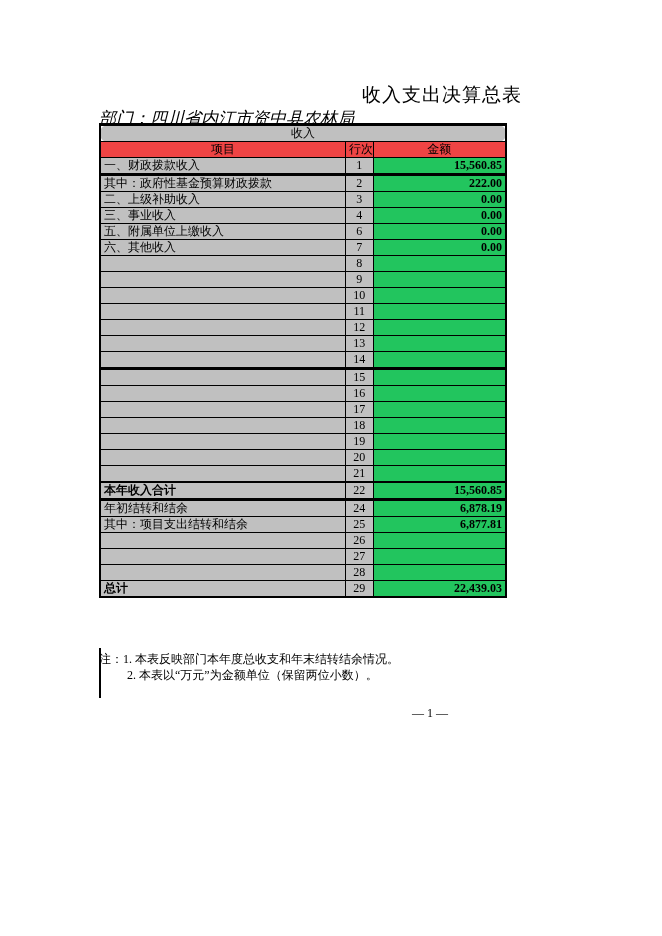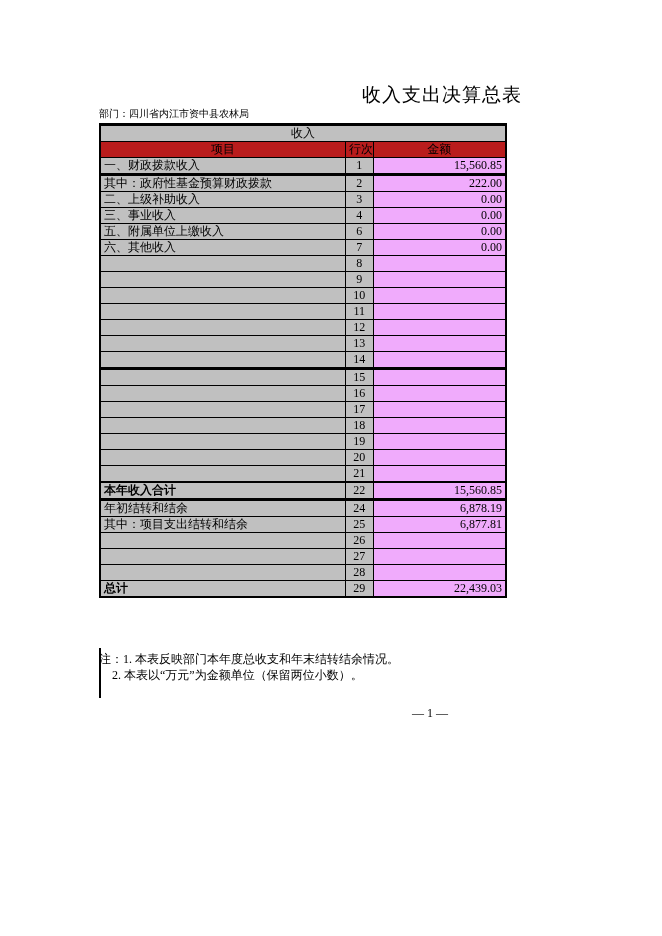--- a/index.html
+++ b/index.html
@@ -3,41 +3,41 @@
 <meta charset="utf-8">
 <style>
   * { margin:0; padding:0; box-sizing:border-box; }
   html,body { width:662px; height:936px; background:#ffffff; position:relative;
               font-family:"Liberation Serif","DejaVu Serif",serif; color:#000; }
   .page { position:absolute; left:0; top:0; width:662px; height:820px; background:#fff;margin-left:37px; }
 
   .doc-title { position:absolute; left:405px; top:82px; transform:translateX(-50%);
                font-size:19px; letter-spacing:1px; white-space:nowrap; }
 
-  .dept-line { position:absolute; left:62px; top:107px; font-size:10px; white-space:nowrap; }
+  .dept-line { position:absolute; left:62px; top:107px; font-size:17px; white-space:nowrap;font-style:italic; }
 
   table.fin { position:absolute; left:62px; top:123px; width:406px;
               border-collapse:collapse; table-layout:fixed;
               border:2px solid #000; border-top-width:3px; }
   table.fin td { border:1px solid #000; height:15.4px; line-height:15px;
                  font-size:12px; padding:0 3px; overflow:hidden; white-space:nowrap; }
   td.c-item   { background:#c0c0c0; text-align:left; }
   td.c-line   { background:#c0c0c0; text-align:center; }
-  td.c-amount { background:#f0abfc; text-align:right; }
-  tr.section-row td { background:#c0c0c0; text-align:center; }
-  tr.head-row td    { background:#b91c1c; text-align:center; }
+  td.c-amount { background:#22c55e; text-align:right;font-weight:bold; }
+  tr.section-row td { background:#c0c0c0; text-align:center;border-radius:8px; }
+  tr.head-row td    { background:#ef4444; text-align:center; }
   td.gray { background:#c0c0c0 !important; text-align:center; }
   tr.div-heavy  td { border-bottom-width:3px; }
   tr.div-medium td { border-bottom-width:2px; }
   td.emph { font-weight:bold; text-align:left; }
   td.ind1 { padding-left:12px; }
   td.ind2 { padding-left:24px; }
 
   .notes { position:absolute; left:62px; top:651px; font-size:12px; line-height:16px; }
-  .note-2 { padding-left:13px; }
+  .note-2 { padding-left:28px; }
   .left-stub { position:absolute; left:62px; top:648px; width:2px; height:50px; background:#000; }
 
   .page-num { position:absolute; left:393px; top:706px; transform:translateX(-50%);
               font-size:12px; white-space:nowrap; }
 </style>
 </head>
 <body>
 
 <div class="page">
 

